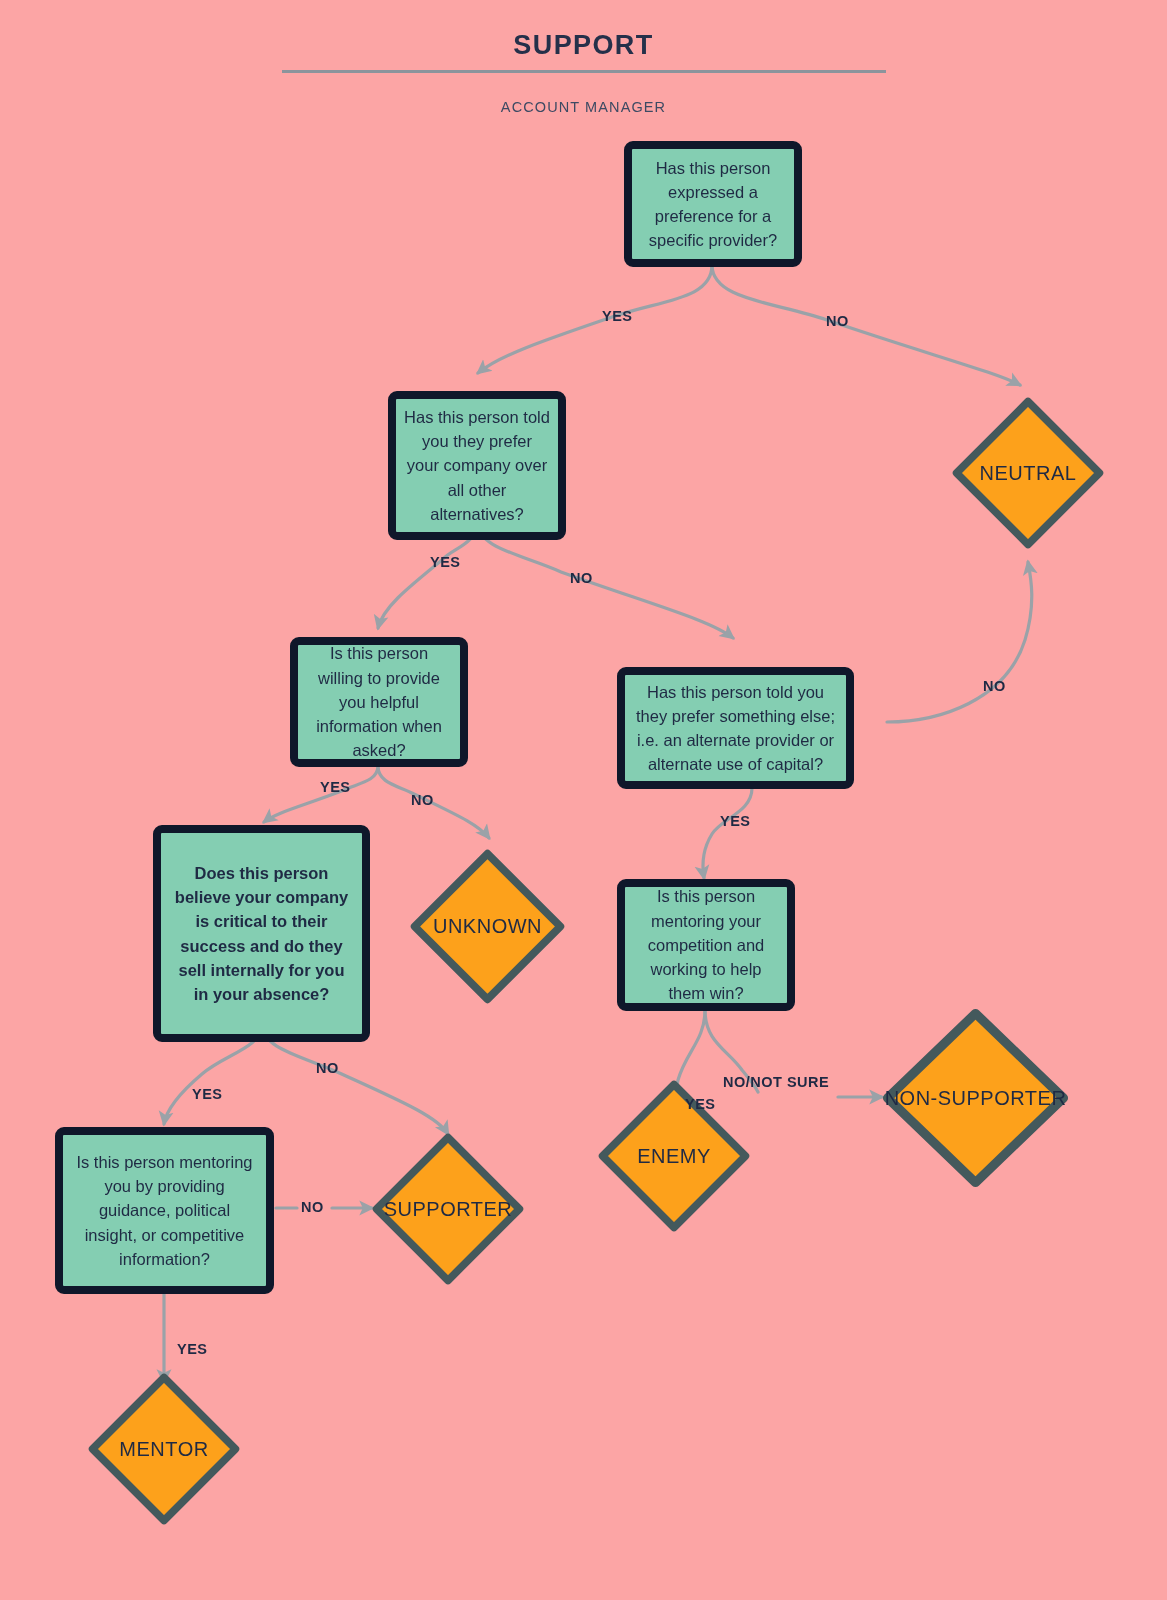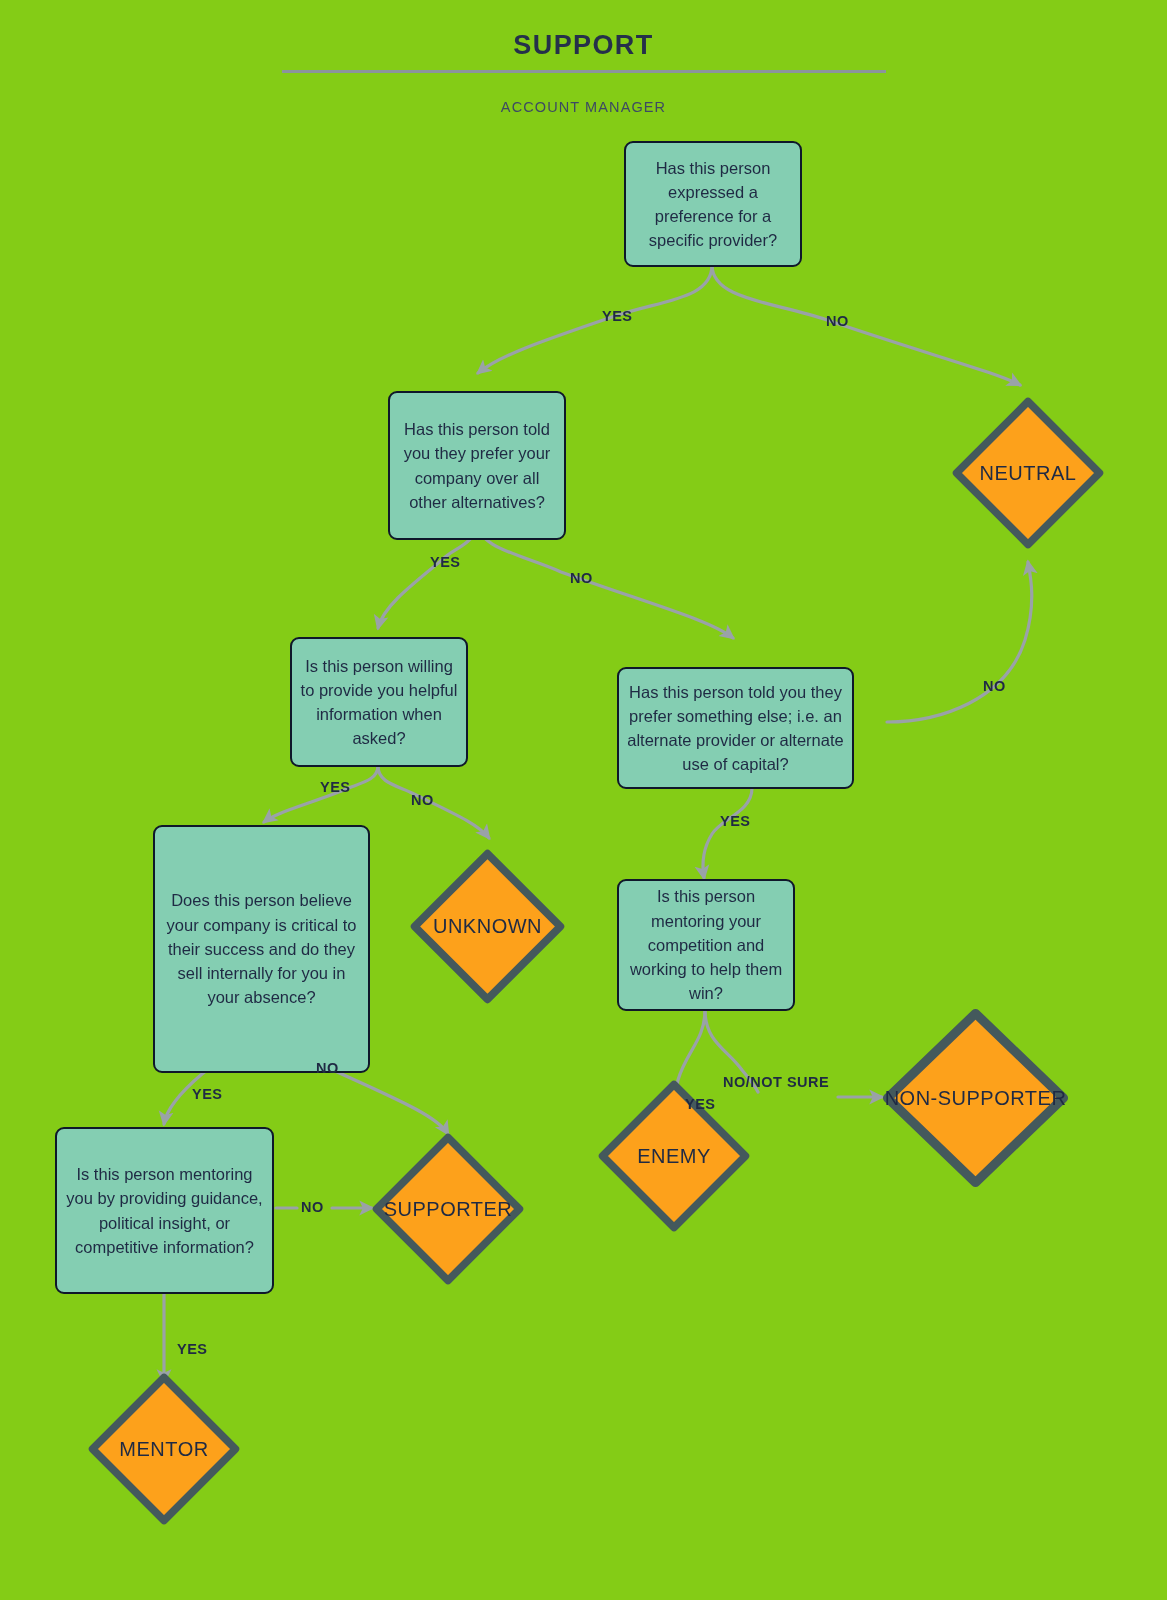--- a/index.html
+++ b/index.html
@@ -4,21 +4,21 @@
 <style>
   html, body {
     margin: 0;
     padding: 0;
     background: #e8eff5;
   }
   #stage {
     position: relative;
     width: 1167px;
     height: 1600px;
-    background: #84cc16;
+    background: #fca5a5;
     font-family: "Liberation Sans", sans-serif;
     overflow: hidden;
   }
 
   
   #header {
     position: absolute;
     left: 0; top: 0;
     width: 1167px;
     text-align: center;
@@ -65,21 +65,21 @@
     position: absolute;
     left: 0; top: 0;
     width: 1167px;
     height: 1600px;
   }
 
   .qbox {
     position: absolute;
     box-sizing: border-box;
     background: #84ceb2;
-    border: 2px solid #0f172a;
+    border: 8px solid #0f172a;
     border-radius: 9px;
     color: #1f2a44;
     display: flex;
     align-items: center;
     justify-content: center;
     text-align: center;
     font-size: 16.5px;
     line-height: 1.47;
     padding: 6px 8px;
   }
@@ -183,21 +183,21 @@
     </div>
 
     <div class="qbox" style="left:290px; top:637px; width:178px; height:130px;">
       <span>Is this person willing to provide you helpful information when asked?</span>
     </div>
 
     <div class="qbox" style="left:617px; top:667px; width:237px; height:122px;">
       <span>Has this person told you they prefer something else; i.e. an alternate provider or alternate use of capital?</span>
     </div>
 
-    <div class="qbox" style="left:153px; top:825px; width:217px; height:248px;">
+    <div class="qbox" style="left:153px; top:825px; width:217px; height:217px;font-weight:bold;">
       <span>Does this person believe your company is critical to their success and do they sell internally for you in your absence?</span>
     </div>
 
     <div class="qbox" style="left:617px; top:879px; width:178px; height:132px;">
       <span>Is this person mentoring your competition and working to help them win?</span>
     </div>
 
     <div class="qbox" style="left:55px; top:1127px; width:219px; height:167px;">
       <span>Is this person mentoring you by providing guidance, political insight, or competitive information?</span>
     </div>

